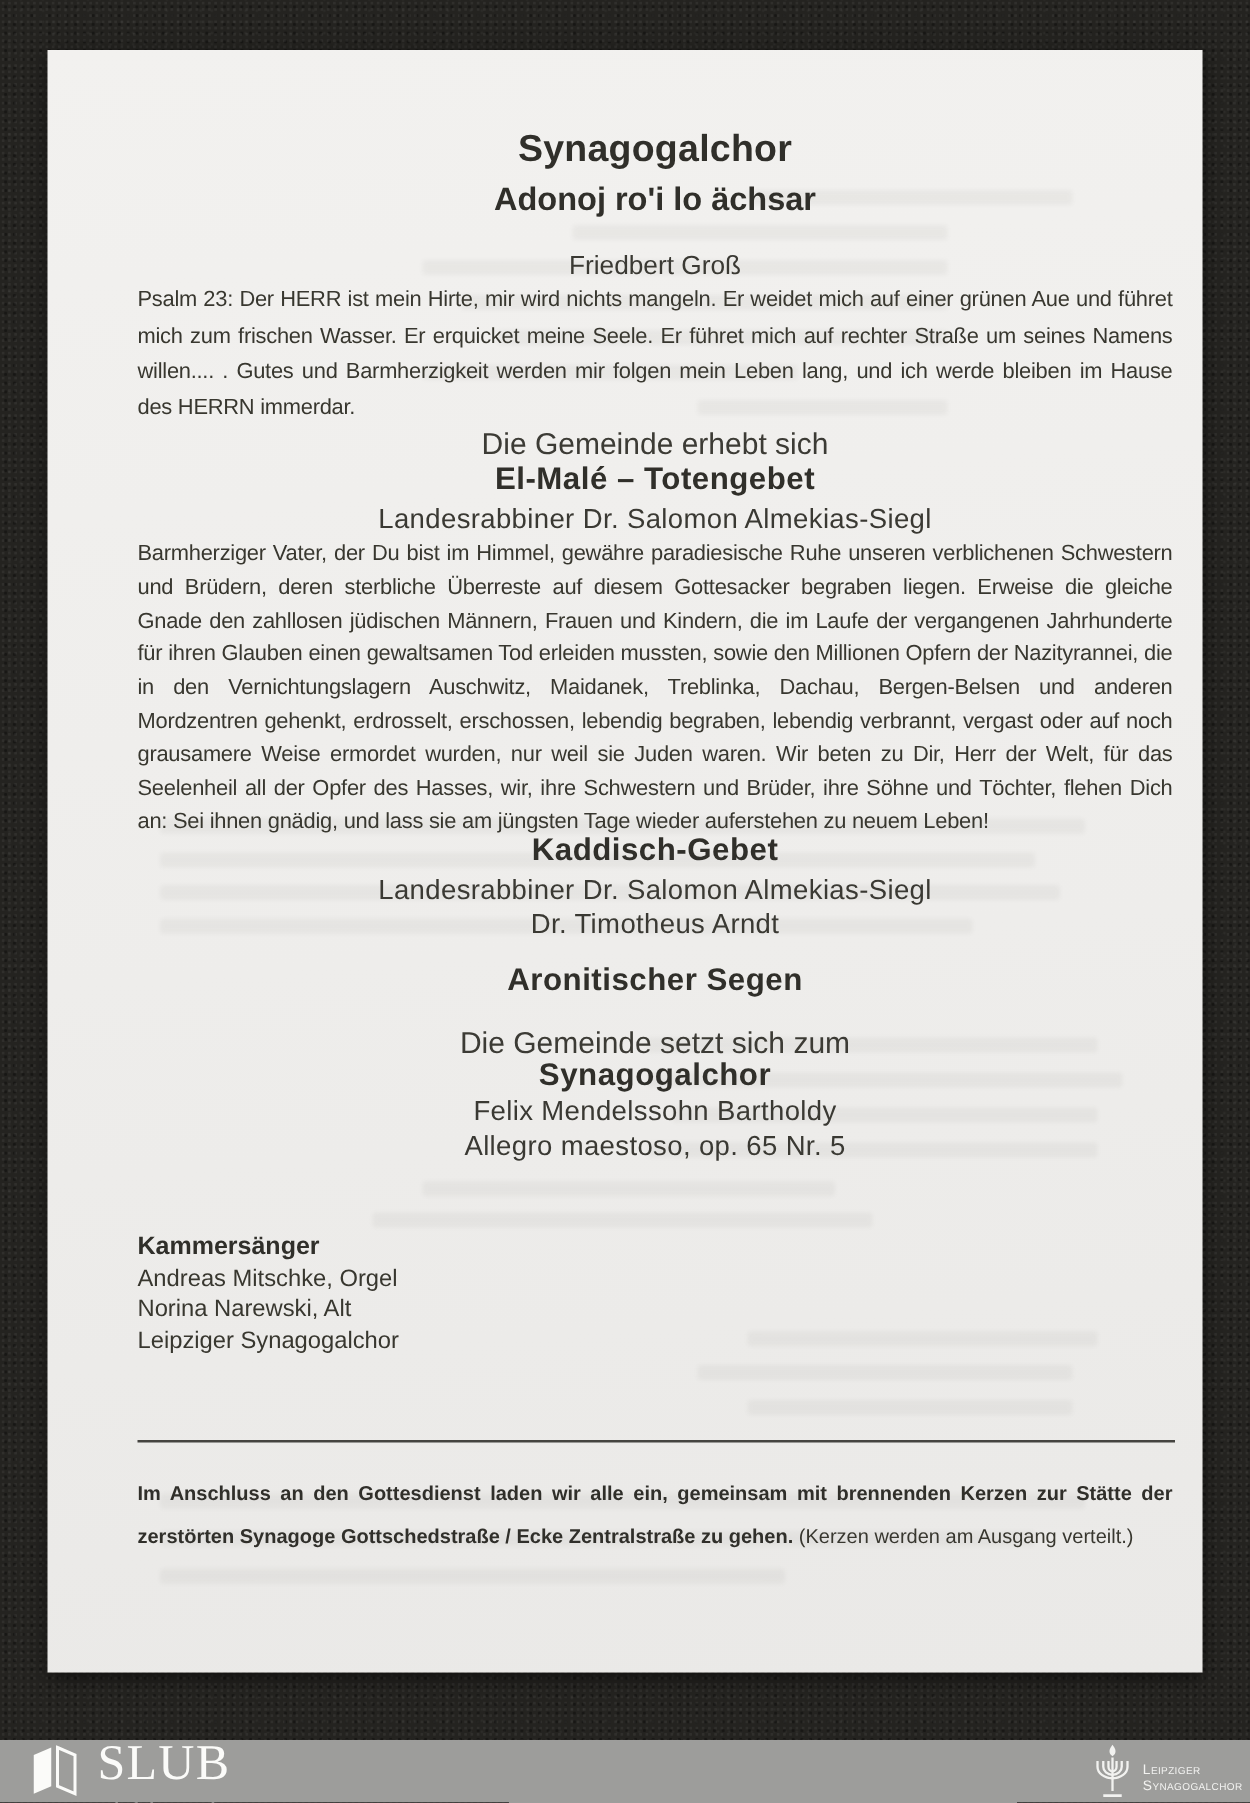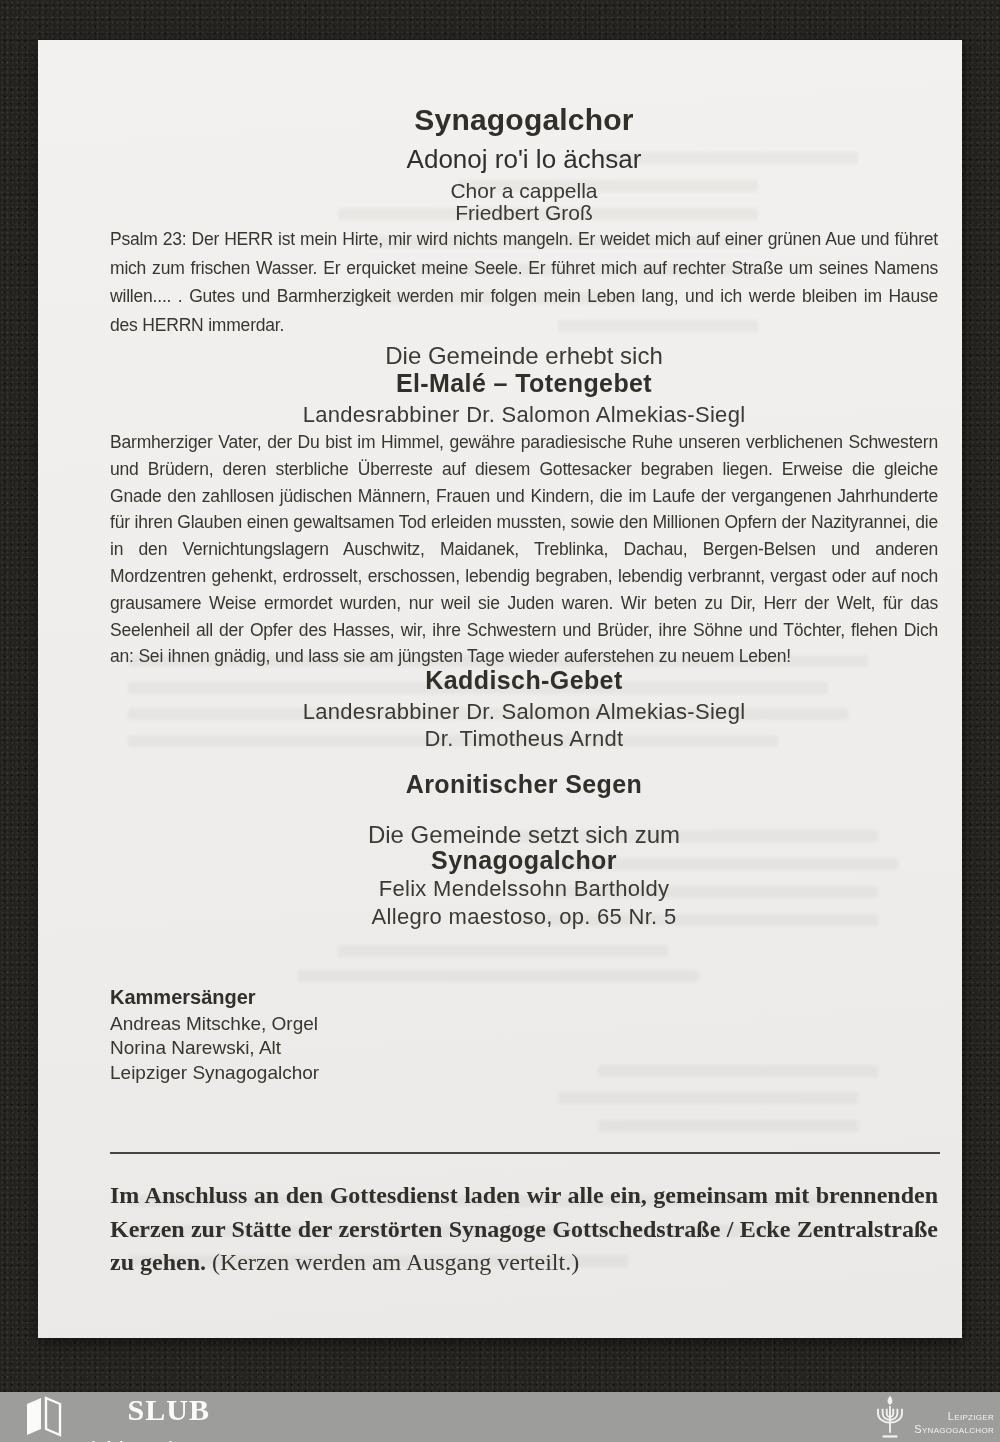--- a/index.html
+++ b/index.html
@@ -18,41 +18,41 @@
     position:absolute;left:38px;top:40px;width:924px;height:1298px;
     background:linear-gradient(176deg,#f2f1ef 0%,#eeedeb 55%,#eae9e7 100%);
     box-shadow:0 4px 14px rgba(0,0,0,0.55);
     color:#36352f;
   }
   .block{position:absolute;z-index:2;}
   .col{left:72px;width:828px;}
   .center{text-align:center;}
   .just{text-align:justify;}
   .h1{font-size:30px;font-weight:bold;letter-spacing:0.2px;color:#302f2a;}
-  .h2{font-size:26px;font-weight:normal;color:#302f2a;}
+  .h2{font-size:26px;font-weight:bold;color:#302f2a;}
   .sub{font-size:21px;color:#3a3933;}
   .rubric{font-size:24px;color:#3c3b35;}
   .sec{font-size:25px;font-weight:bold;letter-spacing:0.4px;color:#302f2a;}
   .byline{font-size:22px;letter-spacing:0.3px;color:#3a3933;}
   .body-text{font-size:17.5px;line-height:28.6px;letter-spacing:-0.2px;color:#38372f;}
   .body-text2{font-size:17.5px;line-height:26.8px;letter-spacing:-0.2px;color:#38372f;}
   .list-head{font-size:20px;font-weight:bold;color:#302f2a;}
   .list-line{font-size:19px;line-height:24.4px;color:#38372f;}
   .rule{position:absolute;left:72px;width:830px;height:0;border-top:2px solid #454440;z-index:2;}
-  .closing{font-size:24px;line-height:33.5px;color:#302f2a;font-family:Liberation Serif, serif;}
+  .closing{font-size:16px;line-height:33.5px;color:#302f2a;}
   .closing b{font-weight:bold;}
   .closing .reg{font-weight:normal;color:#38372f;}
   .ghost{position:absolute;height:12px;background:#5c5b54;opacity:0.055;filter:blur(1.8px);border-radius:3px;z-index:1;}
   .footer-band{position:absolute;left:0;top:1392px;width:1000px;height:50px;background:#9d9d9b;z-index:3;}
   .slub{position:absolute;left:24px;top:3px;display:flex;align-items:flex-start;}
   .slub-text{margin-left:14px;color:#fbfbf9;}
-  .slub-name{font-family:"Liberation Serif",serif;font-weight:bold;font-size:30px;line-height:30px;letter-spacing:1px;text-align:right;}
+  .slub-name{font-family:"Liberation Serif",serif;font-weight:normal;font-size:40px;line-height:30px;letter-spacing:1px;}
   .slub-tag{font-size:14px;font-weight:bold;letter-spacing:0.3px;margin-top:14px;}
   .choir{position:absolute;right:6px;top:2px;display:flex;align-items:flex-end;}
-  .choir-text{font-variant:small-caps;font-size:11px;line-height:13px;letter-spacing:0.3px;color:#f2f2f0;text-align:right;margin-left:4px;margin-bottom:6px;}
+  .choir-text{font-variant:small-caps;font-size:11px;line-height:13px;letter-spacing:0.3px;color:#f2f2f0;margin-left:4px;margin-bottom:6px;}
 </style>
 </head>
 <body>
 
 <div class="paper">
 
   <div>
     <div class="ghost" style="top:112px;left:560px;width:260px"></div>
     <div class="ghost" style="top:140px;left:420px;width:300px"></div>
     <div class="ghost" style="top:168px;left:300px;width:420px"></div>
@@ -73,21 +73,20 @@
     <div class="ghost" style="top:1025px;left:560px;width:280px"></div>
     <div class="ghost" style="top:1052px;left:520px;width:300px"></div>
     <div class="ghost" style="top:1080px;left:560px;width:260px"></div>
     <div class="ghost" style="top:1155px;left:90px;width:740px"></div>
     <div class="ghost" style="top:1185px;left:90px;width:700px"></div>
     <div class="ghost" style="top:1215px;left:90px;width:500px"></div>
   </div>
 
   <div class="block col center h1" style="top:63px">Synagogalchor</div>
   <div class="block col center h2" style="top:104px">Adonoj ro'i lo ächsar</div>
-  <div class="block col center sub" style="top:139px">Chor a cappella</div>
   <div class="block col center sub" style="top:161px">Friedbert Groß</div>
 
   <div class="block col just body-text" style="top:185px">Psalm 23: Der HERR ist mein Hirte, mir wird nichts mangeln. Er weidet mich auf einer grünen Aue und führet mich zum frischen Wasser. Er erquicket meine Seele. Er führet mich auf rechter Straße um seines Namens willen.... . Gutes und Barmherzigkeit werden mir folgen mein Leben lang, und ich werde bleiben im Hause des HERRN immerdar.</div>
 
   <div class="block col center rubric" style="top:302px">Die Gemeinde erhebt sich</div>
   <div class="block col center sec" style="top:329px">El-Malé – Totengebet</div>
   <div class="block col center byline" style="top:362px">Landesrabbiner Dr. Salomon Almekias-Siegl</div>
 
   <div class="block col just body-text2" style="top:389px">Barmherziger Vater, der Du bist im Himmel, gewähre paradiesische Ruhe unseren verblichenen Schwestern und Brüdern, deren sterbliche Überreste auf diesem Gottesacker begraben liegen. Erweise die gleiche Gnade den zahllosen jüdischen Männern, Frauen und Kindern, die im Laufe der vergangenen Jahrhunderte für ihren Glauben einen gewaltsamen Tod erleiden mussten, sowie den Millionen Opfern der Nazityrannei, die in den Vernichtungslagern Auschwitz, Maidanek, Treblinka, Dachau, Bergen-Belsen und anderen Mordzentren gehenkt, erdrosselt, erschossen, lebendig begraben, lebendig verbrannt, vergast oder auf noch grausamere Weise ermordet wurden, nur weil sie Juden waren. Wir beten zu Dir, Herr der Welt, für das Seelenheil all der Opfer des Hasses, wir, ihre Schwestern und Brüder, ihre Söhne und Töchter, flehen Dich an: Sei ihnen gnädig, und lass sie am jüngsten Tage wieder auferstehen zu neuem Leben!</div>
 

